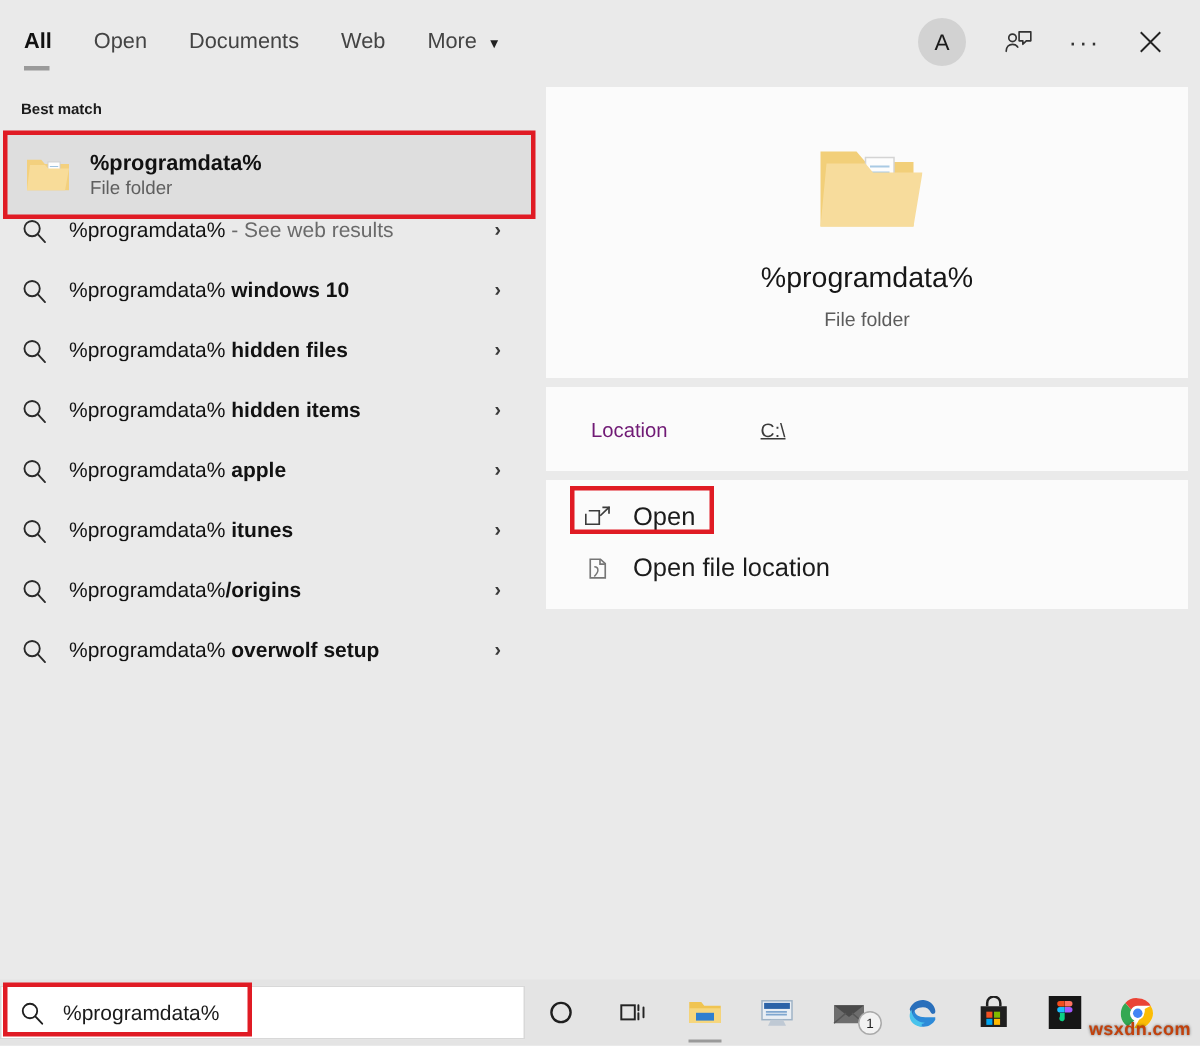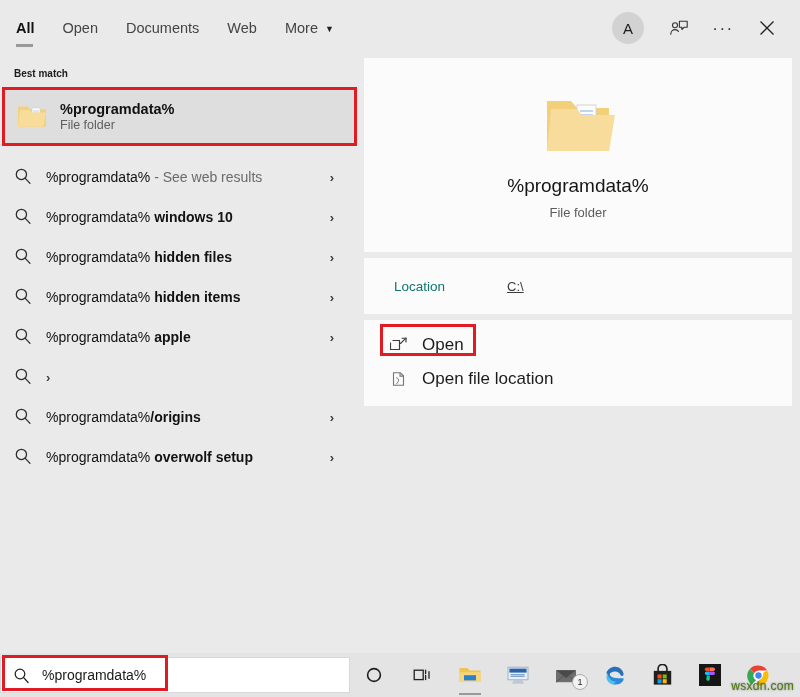--- a/index.html
+++ b/index.html
@@ -141,21 +141,21 @@
   .redbox {
     position: absolute;
     border: 3px solid #e01b24;
     pointer-events: none;
     z-index: 40;
   }
 
   
   .web-row {
     display: flex;
-    align-items: flex-end;
+    align-items: flex-start;
     height: 40px;
     padding: 0 10px 0 14px;
     gap: 14px;
     cursor: default;
   }
   .web-row .label {
     flex: 1;
     font-size: 14px;
     color: #121212;
     white-space: nowrap;
@@ -193,21 +193,21 @@
     color: #5c5c5c;
     margin-top: 6px;
   }
   .card-location {
     height: 56px;
     display: flex;
     align-items: center;
     padding-left: 30px;
     gap: 62px;
   }
-  .loc-label { font-size: 13.5px; color: #0f766e; }
+  .loc-label { font-size: 13.5px; color: #701a75; }
   .loc-value {
     font-size: 13px; color: #3b3b3b;
     text-decoration: underline;
     cursor: default;
   }
   .card-actions {
     padding: 8px 0 10px 0;
     position: relative;
   }
   .action {
@@ -266,24 +266,25 @@
     background: #f2f2f2;
     border: 1px solid #aaa;
     color: #222;
     font-size: 9px;
     display: flex; align-items: center; justify-content: center;
   }
   .watermark {
     position: absolute;
     right: 6px; bottom: 4px;
     font-size: 12px;
-    color: #4d7c0f;
+    color: #c2410c;
     text-shadow: 0 0 2px rgba(0,0,0,.55);
     letter-spacing: .3px;
     z-index: 60;
+    font-weight: bold;
   }
 </style>
 </head>
 <body>
 
 <div id="app">
 
   <div class="flyout">
 
     <div class="header">
@@ -406,20 +407,23 @@
               <span class="pre">%programdata% </span><span class="bold">apple</span><span class="dim"></span>
             </div>
             <span class="chev">›</span>
           </div>
 
           <div class="web-row">
             <svg class="mag" viewBox="0 0 18 18">
               <circle cx="7.4" cy="7.4" r="5.1" fill="none" stroke="#2b2b2b" stroke-width="1.25"></circle>
               <path d="M11.3 11.3 L16 16.4" stroke="#2b2b2b" stroke-width="1.25" stroke-linecap="round"></path>
             </svg>
+            <div class="label">
+              <span class="pre">%programdata% </span><span class="bold">itunes</span><span class="dim"></span>
+            </div>
             <span class="chev">›</span>
           </div>
 
           <div class="web-row">
             <svg class="mag" viewBox="0 0 18 18">
               <circle cx="7.4" cy="7.4" r="5.1" fill="none" stroke="#2b2b2b" stroke-width="1.25"></circle>
               <path d="M11.3 11.3 L16 16.4" stroke="#2b2b2b" stroke-width="1.25" stroke-linecap="round"></path>
             </svg>
             <div class="label">
               <span class="pre">%programdata%</span><span class="bold">/origins</span><span class="dim"></span>

